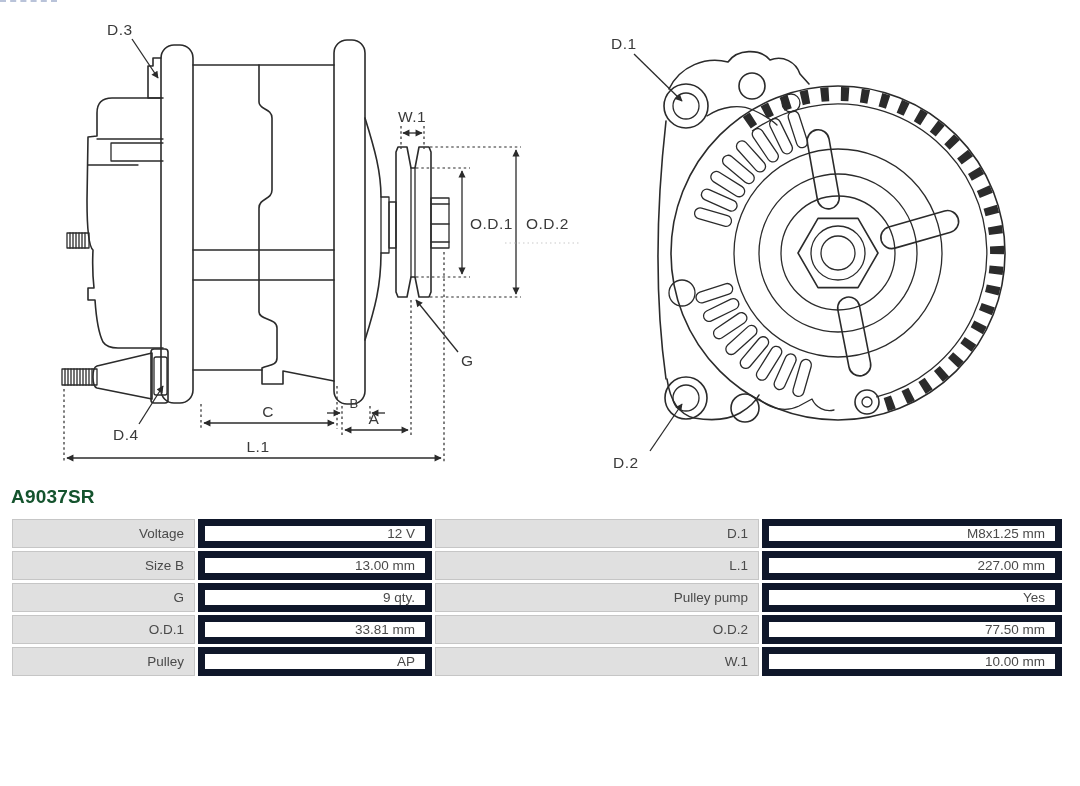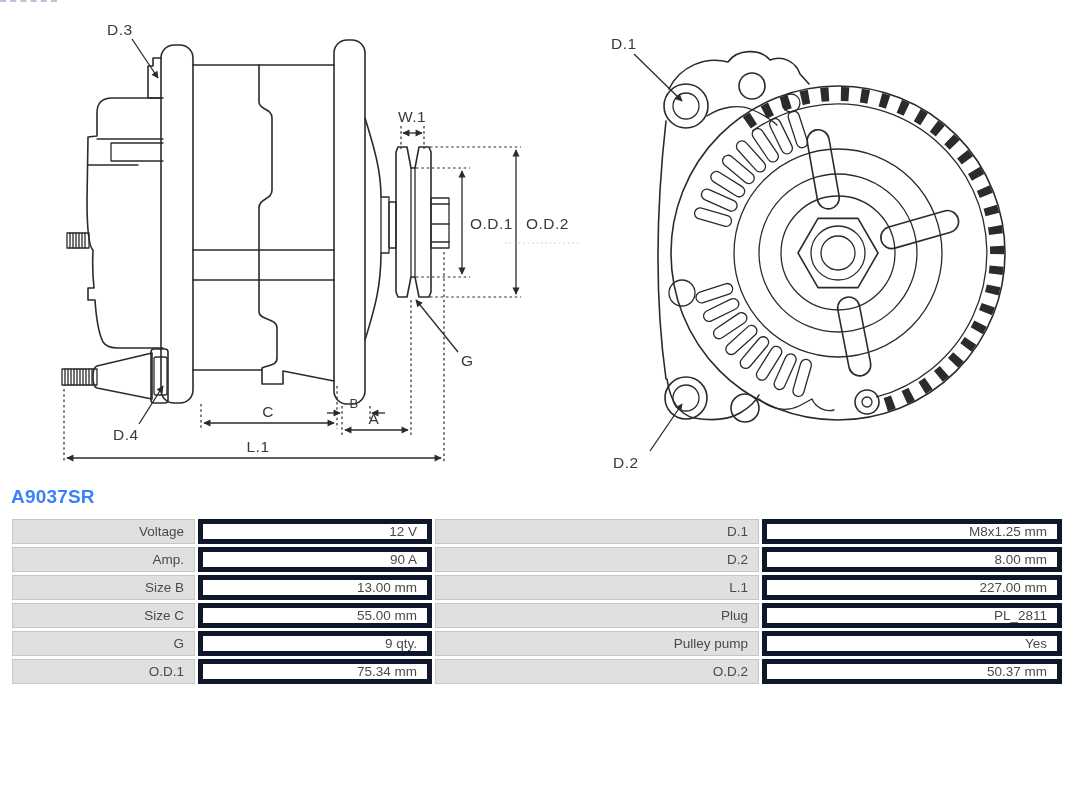--- a/index.html
+++ b/index.html
@@ -16,30 +16,30 @@
   .th{stroke-width:1.3;}
   .dot{fill:none;stroke:#2b2b2b;stroke-width:1.2;stroke-dasharray:2.5,2.8;}
   .dim{fill:none;stroke:#2b2b2b;stroke-width:1.3;}
   .faint{fill:none;stroke:#c9c9c9;stroke-width:1;stroke-dasharray:1.5,3;}
   .teeth{fill:none;stroke:#2b2b2b;stroke-width:14;stroke-dasharray:8,12;}
   .lbl{font-family:"Liberation Sans",sans-serif;font-size:15.5px;fill:#3a3a3a;letter-spacing:.5px;}
   .lbl-s{font-size:13px;}
 
   
   .part-number{position:absolute;left:11px;top:486px;font-size:19px;font-weight:700;
-               color:#3b82f6;letter-spacing:.2px;}
+               color:#14532d;letter-spacing:.2px;}
 
   
   .spec-table{position:absolute;left:9px;top:516px;border-collapse:separate;
               border-spacing:3px;table-layout:fixed;width:1056px;}
   .spec-table td{height:16px;box-sizing:border-box;padding:0 10px 0 4px;
                  text-align:right;vertical-align:middle;font-size:13.5px;color:#4a4a4a;
                  white-space:nowrap;overflow:hidden;}
   .spec-table td.lab{background:#e0e0e0;border:1px solid #c6c6c6;}
-  .spec-table td.val{background:#ffffff;border:5px solid #0f172a;}
+  .spec-table td.val{background:#ffffff;border:7px solid #0f172a;}
 </style>
 </head>
 <body>
 
 <div class="top-fragment"></div>
 
 <svg class="diagram-svg" viewBox="0 0 1080 480">
   <defs>
     <marker id="arr" viewBox="0 0 10 10" refX="9" refY="5" markerWidth="8" markerHeight="5.5" orient="auto-start-reverse">
         <path d="M0,0 L10,5 L0,10 z" fill="#2b2b2b"></path>
@@ -206,43 +206,37 @@
       <col style="width:300px">
   </colgroup>
   <tbody>
     <tr>
       <td class="lab">Voltage</td>
       <td class="val">12 V</td>
       <td class="lab">D.1</td>
       <td class="val">M8x1.25 mm</td>
     </tr>
     <tr>
-      <td class="lab">Amp.</td>
-      <td class="val">90 A</td>
-      <td class="lab">D.2</td>
-      <td class="val">8.00 mm</td>
-    </tr>
-    <tr>
       <td class="lab">Size B</td>
       <td class="val">13.00 mm</td>
       <td class="lab">L.1</td>
       <td class="val">227.00 mm</td>
     </tr>
     <tr>
-      <td class="lab">Size C</td>
-      <td class="val">55.00 mm</td>
-      <td class="lab">Plug</td>
-      <td class="val">PL_2811</td>
-    </tr>
-    <tr>
       <td class="lab">G</td>
       <td class="val">9 qty.</td>
       <td class="lab">Pulley pump</td>
       <td class="val">Yes</td>
     </tr>
     <tr>
       <td class="lab">O.D.1</td>
-      <td class="val">75.34 mm</td>
+      <td class="val">33.81 mm</td>
       <td class="lab">O.D.2</td>
-      <td class="val">50.37 mm</td>
+      <td class="val">77.50 mm</td>
+    </tr>
+    <tr>
+      <td class="lab">Pulley</td>
+      <td class="val">AP</td>
+      <td class="lab">W.1</td>
+      <td class="val">10.00 mm</td>
     </tr>
   </tbody>
 </table>
 
 </body></html>

